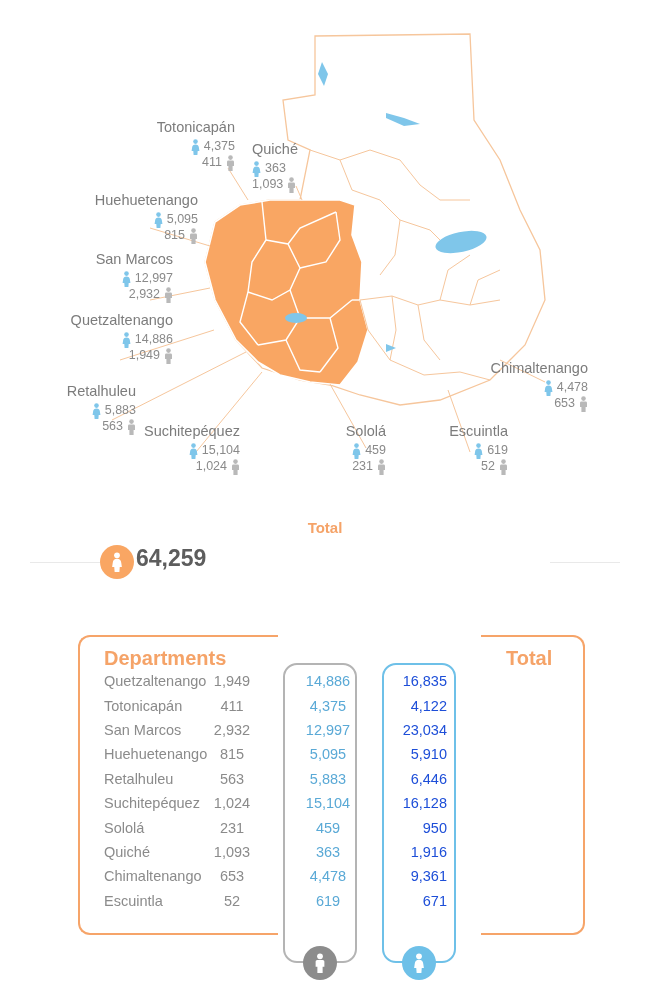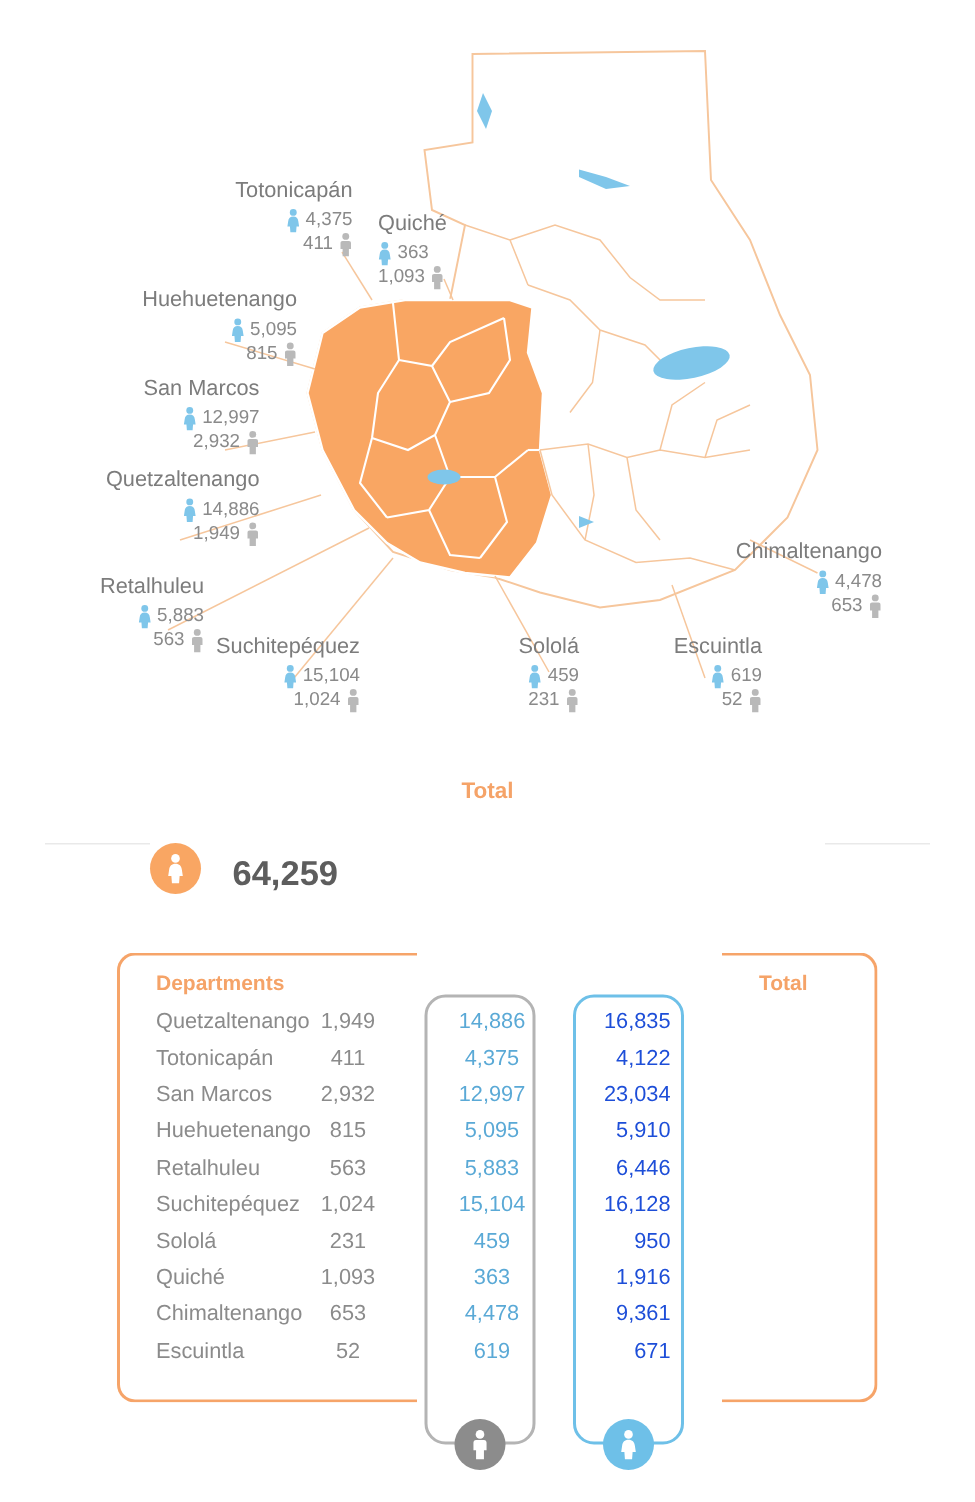--- a/index.html
+++ b/index.html
@@ -59,22 +59,22 @@
     border-radius:21px;
     background:#f9a663;
     color:#ffffff;
     font-size:21px;
     font-weight:bold;
     display:flex;align-items:center;justify-content:center;
     box-shadow:0 0 0 3px #ffffff inset;
   }
   .side-total{
     position:absolute;
-    top:48px;
-    display:flex;align-items:flex-end;gap:21px;
+    top:35px;
+    display:flex;align-items:flex-start;gap:2px;
     height:38px;
   }
   .side-total .val{
     font-size:23px;
     font-weight:bold;
     color:#5d5d5d;
   }
   #female-total{left:100px;}
   #male-total{left:441px;}
   .circle-badge{
@@ -97,21 +97,21 @@
     position:absolute;left:78px;top:0;width:200px;
     border-left:2px solid #f6a469;
     border-top:2px solid #f6a469;
     border-bottom:2px solid #f6a469;
     border-right:none;
     border-radius:12px 0 0 12px;
     height:300px;
     box-sizing:border-box;
   }
   .col-header{
-    font-size:14px;font-weight:bold;
+    font-size:20px;font-weight:bold;
     position:absolute;
   }
   #dept-header{left:104px;top:12px;color:#f5a368;}
   #total-header{left:506px;top:12px;color:#f5a368;}
 
   #male-col{
     position:absolute;left:283px;top:28px;
     width:74px;height:300px;
     border:2px solid #b4b4b4;
     border-radius:14px;

